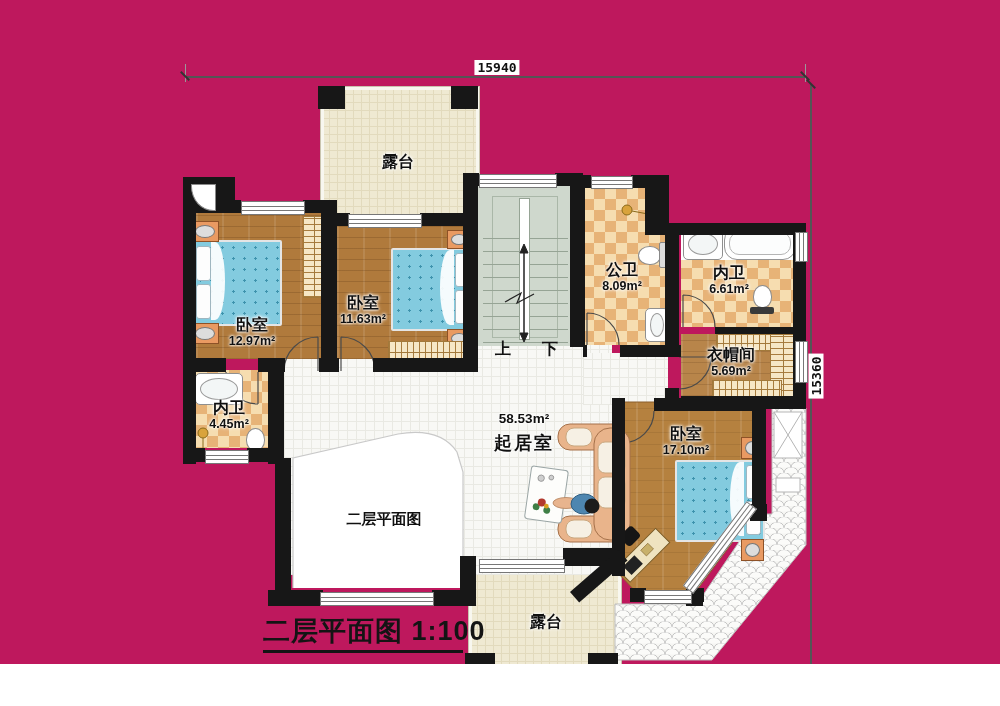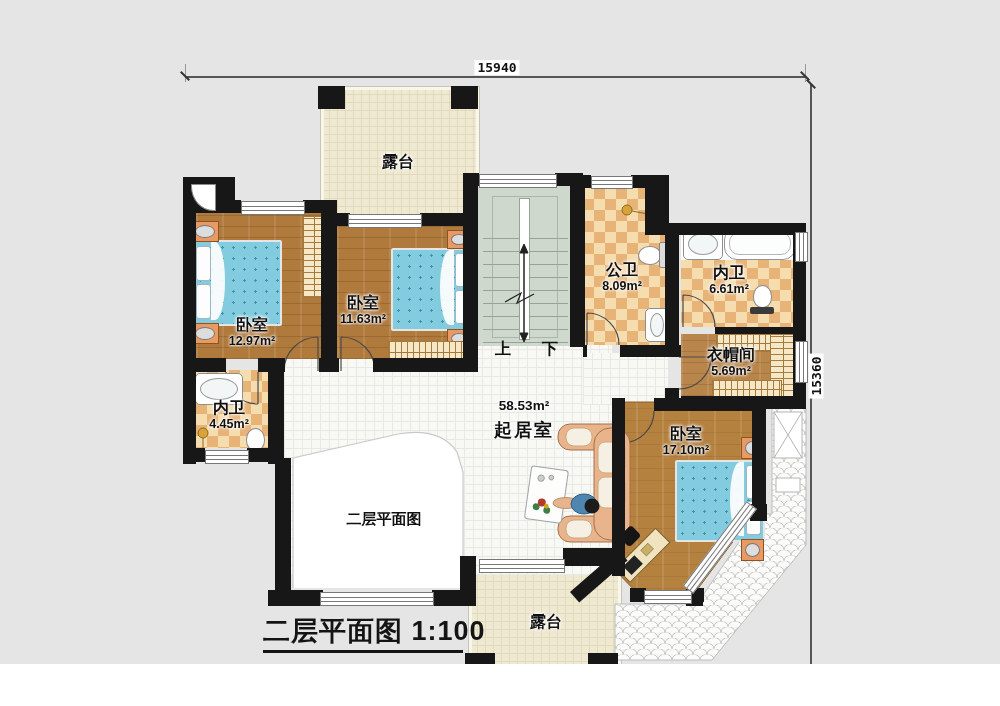--- a/index.html
+++ b/index.html
@@ -1,16 +1,16 @@
 <!DOCTYPE html>
 <html><head>
 <meta charset="utf-8">
 <style>
   html,body{margin:0;padding:0;background:#fff;}
-  .plan{position:relative;width:1000px;height:664px;background:#e5e5e5;overflow:hidden;
+  .plan{position:relative;width:1000px;height:664px;background:#be185d;overflow:hidden;
         font-family:"Liberation Sans",sans-serif;}
   .abs{position:absolute;}
   .wall{position:absolute;background:#171717;}
   .win-h{position:absolute;background:#fff;border:1px solid #777;
      background-image:linear-gradient(#777,#777),linear-gradient(#777,#777);
      background-size:100% 1px;background-position:0 33%,0 70%;background-repeat:no-repeat;}
   .win-v{position:absolute;background:#fff;border:1px solid #777;
      background-image:linear-gradient(90deg,#777,#777),linear-gradient(90deg,#777,#777);
      background-size:1px 100%;background-position:33% 0,70% 0;background-repeat:no-repeat;}
   .floor-wood{position:absolute;background:#b07a3c;
@@ -326,21 +326,21 @@
     <div class="rarea">6.61m²</div>
     </div>
   <div class="rlabel" style="left:731px;top:345px;">
     <div class="rname">衣帽间</div>
     <div class="rarea">5.69m²</div>
     </div>
   <div class="rlabel" style="left:229px;top:398px;">
     <div class="rname">内卫</div>
     <div class="rarea">4.45m²</div>
     </div>
-  <div class="rlabel" style="left:524px;top:398px;">
+  <div class="rlabel" style="left:524px;top:411px;">
     <div class="rarea" style="font-size:13.5px;">58.53m²</div>
     <div class="rname rname-big" style="margin-top:6px;">起居室</div>
     </div>
   <div class="rlabel" style="left:686px;top:424px;">
     <div class="rname">卧室</div>
     <div class="rarea">17.10m²</div>
     </div>
   <div class="rlabel" style="left:384px;top:510px;">
     <div class="rname" style="font-size:15px;">二层平面图</div>
     </div>

